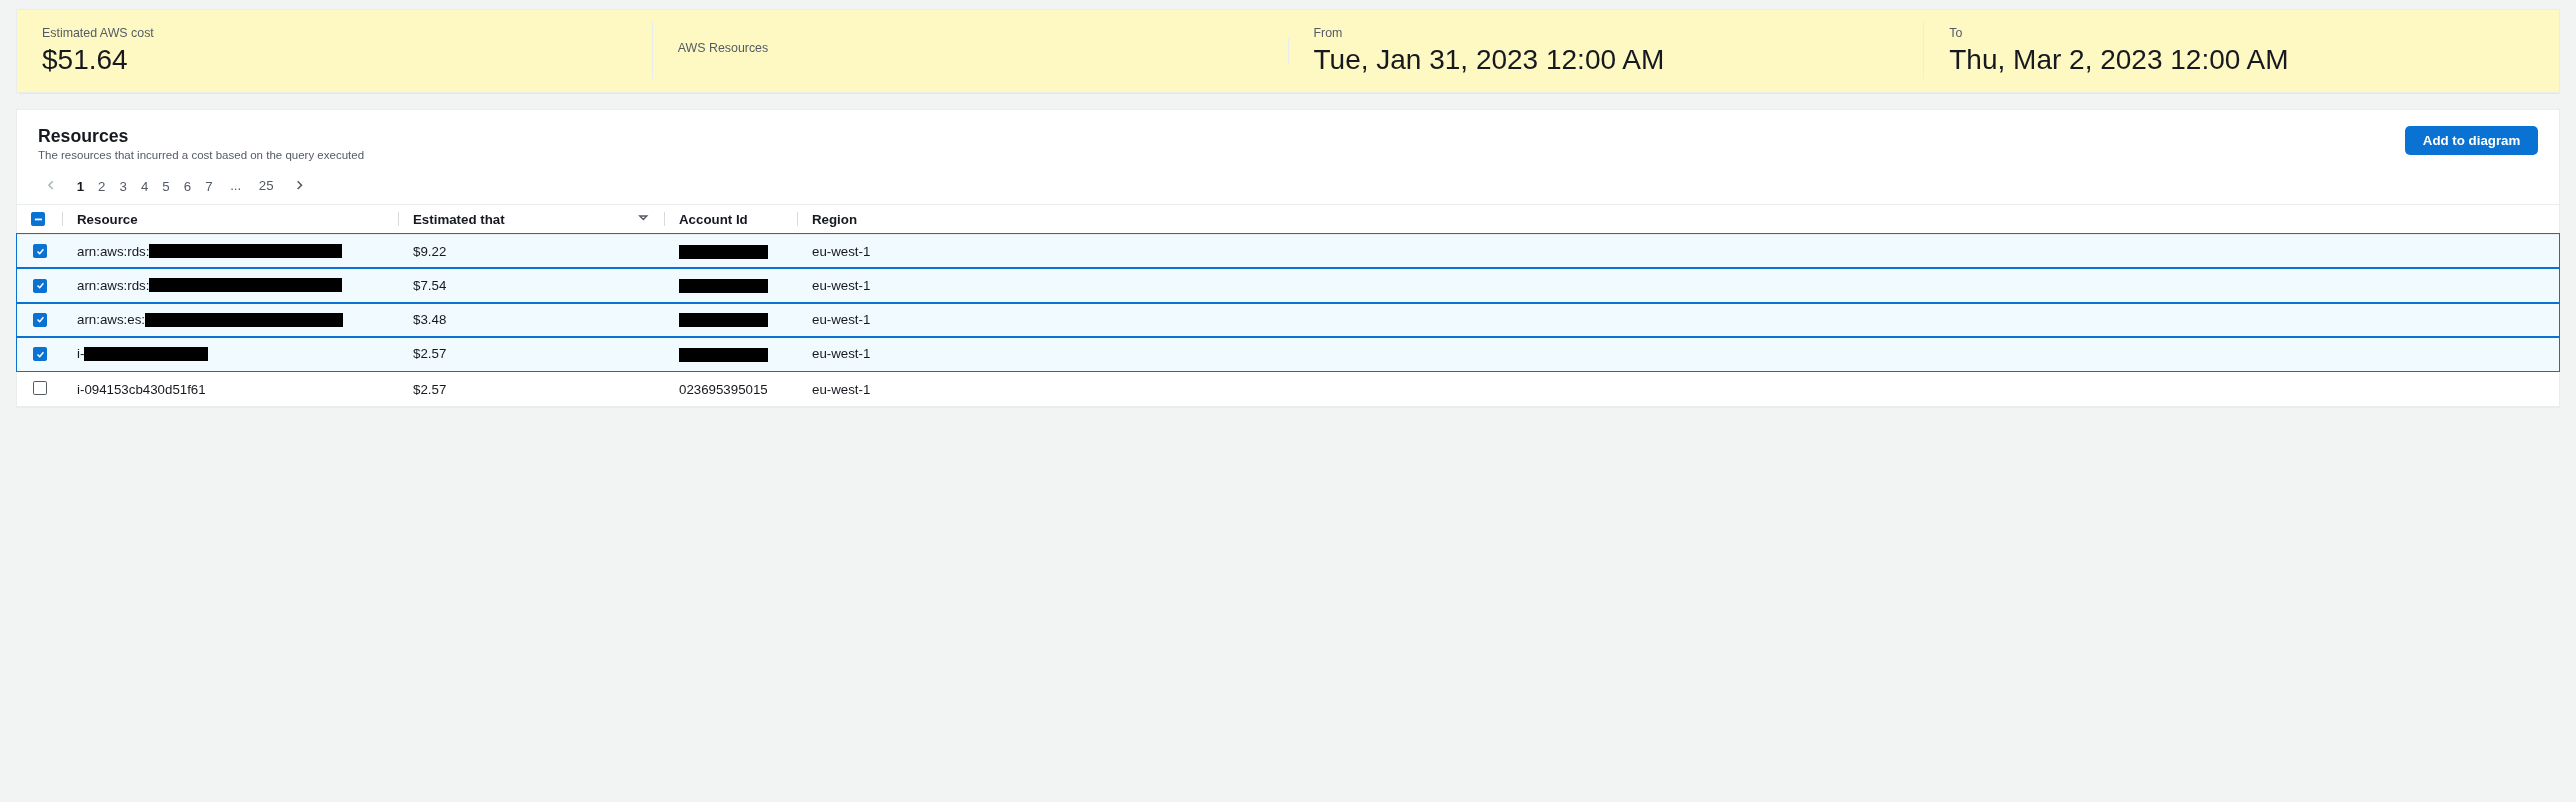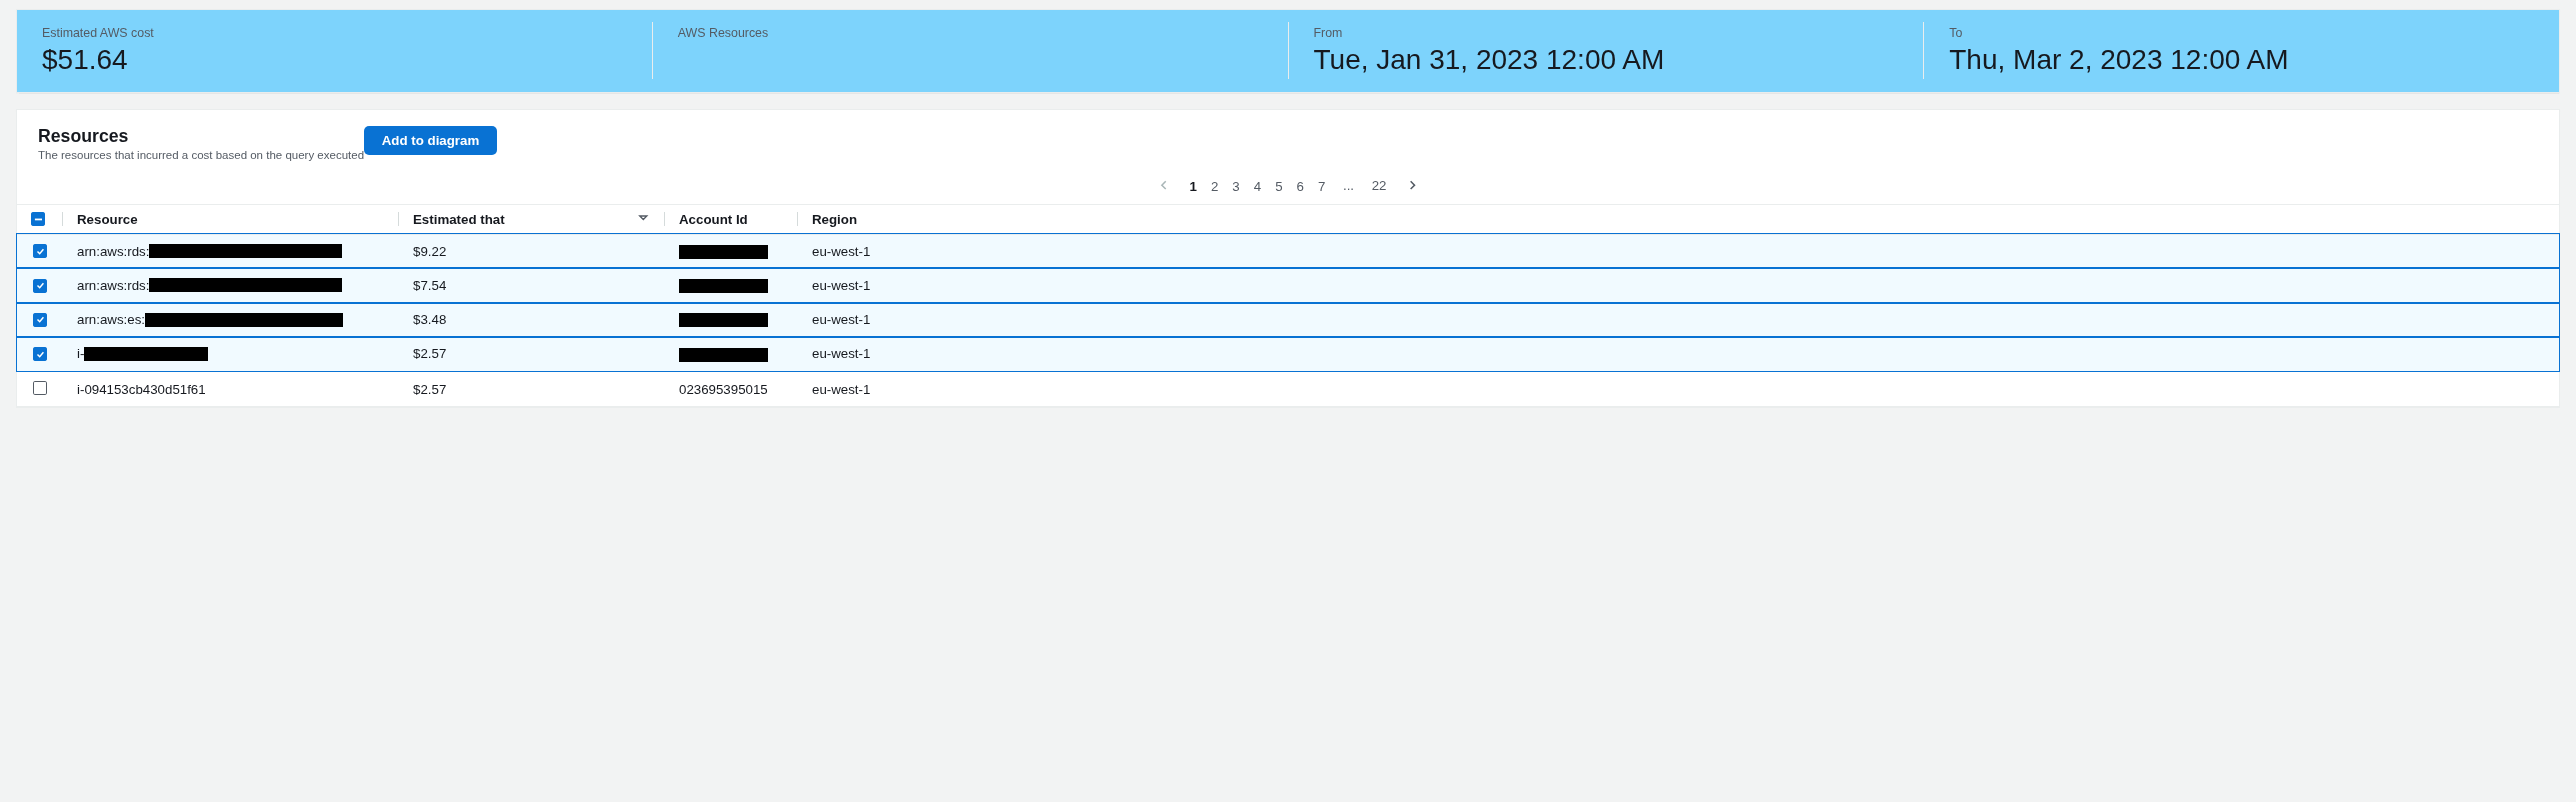--- a/index.html
+++ b/index.html
@@ -8,26 +8,27 @@
     padding: 0;
   }
   body {
     font-family: "Amazon Ember", "Helvetica Neue", Arial, sans-serif;
     background: #f2f3f3;
     color: #16191f;
     font-size: 12.4px;
     padding: 8.9px 0 0 0;
   }
   .summary-card {
-    background: #7dd3fc;
+    background: #fef9c3;
     border: 0.9px solid #eaeded;
     margin: 0 16px 16px 16px;
     display: flex;
     padding: 12.4px 0;
     box-shadow: 0 0.9px 0.9px rgba(0,0,0,0.05);
+    align-items: center;
   }
   .summary-item {
     flex: 1;
     padding: 3.5px 25px;
     border-right: 0.9px solid #eaeded;
   }
   .summary-item:last-child {
     border-right: none;
   }
   .summary-label {
@@ -43,20 +44,21 @@
   }
 
   .resources-card {
     background: #ffffff;
     border: 0.9px solid #eaeded;
     margin: 0 16px;
     box-shadow: 0 0.9px 0.9px rgba(0,0,0,0.05);
   }
   .resources-header {
     display: flex;
+    justify-content: space-between;
     align-items: flex-start;
     padding: 16px 21px 7px 21px;
   }
   .resources-title {
     font-size: 17.7px;
     font-weight: 700;
     color: #16191f;
   }
   .resources-subtitle {
     font-size: 11.5px;
@@ -72,21 +74,21 @@
     font-weight: 700;
     border-radius: 5px;
     cursor: pointer;
   }
 
   .pagination {
     display: flex;
     align-items: center;
     gap: 5.3px;
     padding: 7px 21px 7px 21px;
-    justify-content: center;
+    justify-content: flex-start;
     font-size: 13.3px;
   }
   .pagination .page {
     padding: 3.5px 7px;
     color: #545b64;
     cursor: pointer;
   }
   .pagination .page.active {
     color: #16191f;
     font-weight: 700;
@@ -215,21 +217,21 @@
   </div>
 
   <div class="pagination">
     <span class="page disabled">
       <svg width="12.4" height="12.4" viewBox="0 0 16 16" fill="none" stroke="#aab7b8" stroke-width="2">
         <path d="M10 3 L5 8 L10 13"></path>
       </svg>
     </span>
     <span id="pagination-pages"><span class="page active">1</span><span class="page">2</span><span class="page">3</span><span class="page">4</span><span class="page">5</span><span class="page">6</span><span class="page">7</span></span>
     <span class="ellipsis">...</span>
-    <span class="page">22</span>
+    <span class="page">25</span>
     <span class="page">
       <svg width="12.4" height="12.4" viewBox="0 0 16 16" fill="none" stroke="#545b64" stroke-width="2">
         <path d="M6 3 L11 8 L6 13"></path>
       </svg>
     </span>
   </div>
 
   <table class="data-table">
     <thead>
       <tr>

